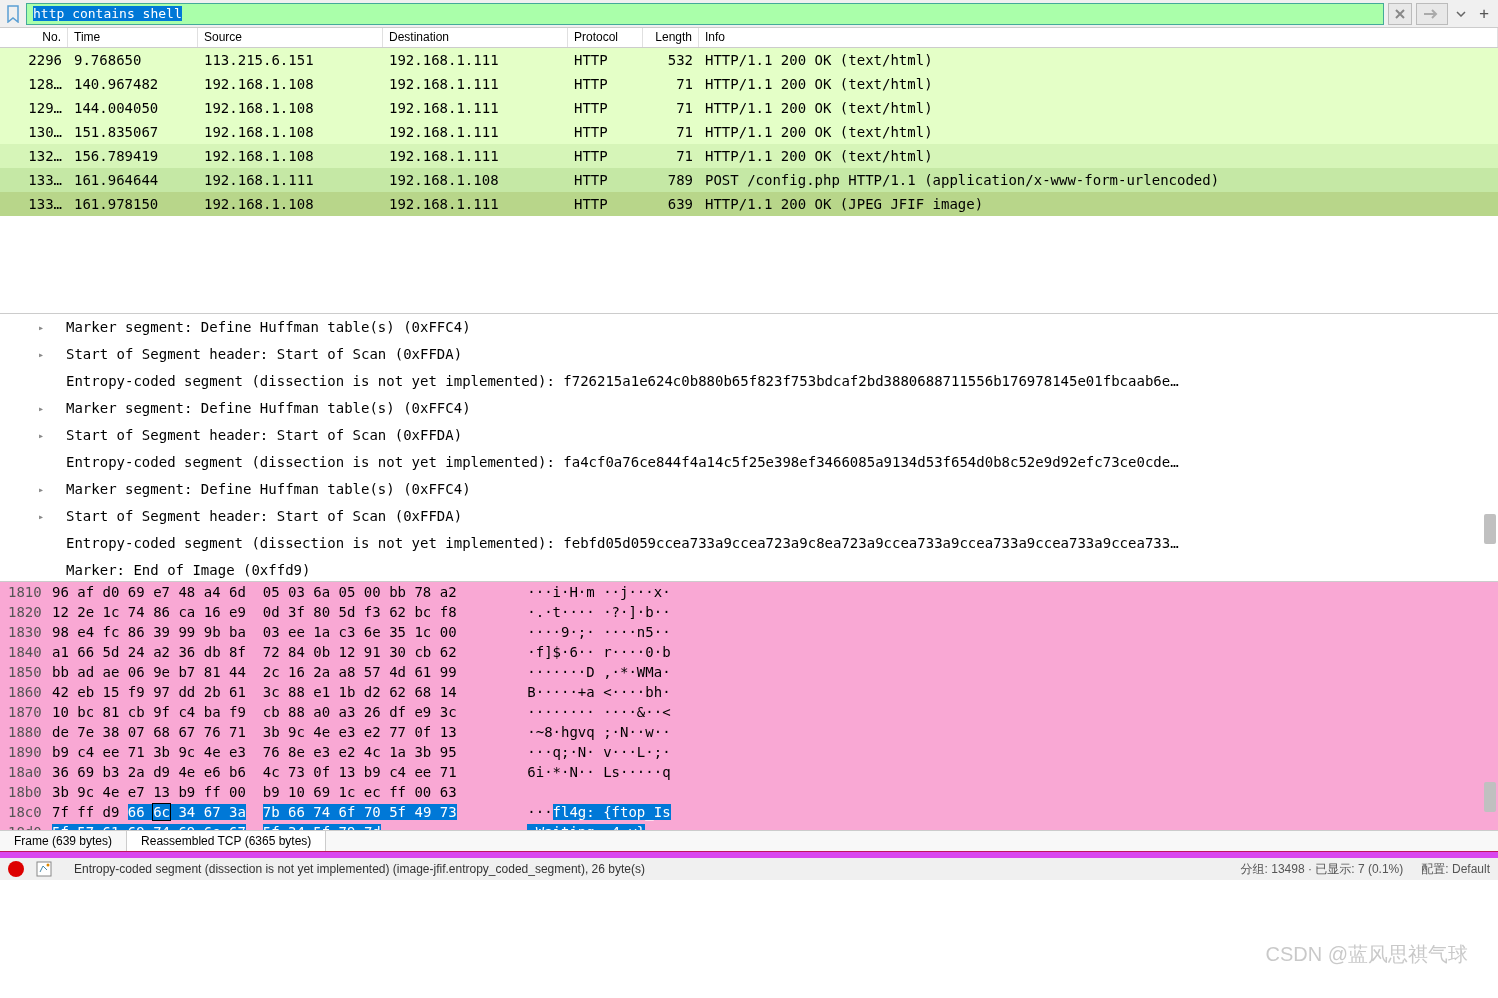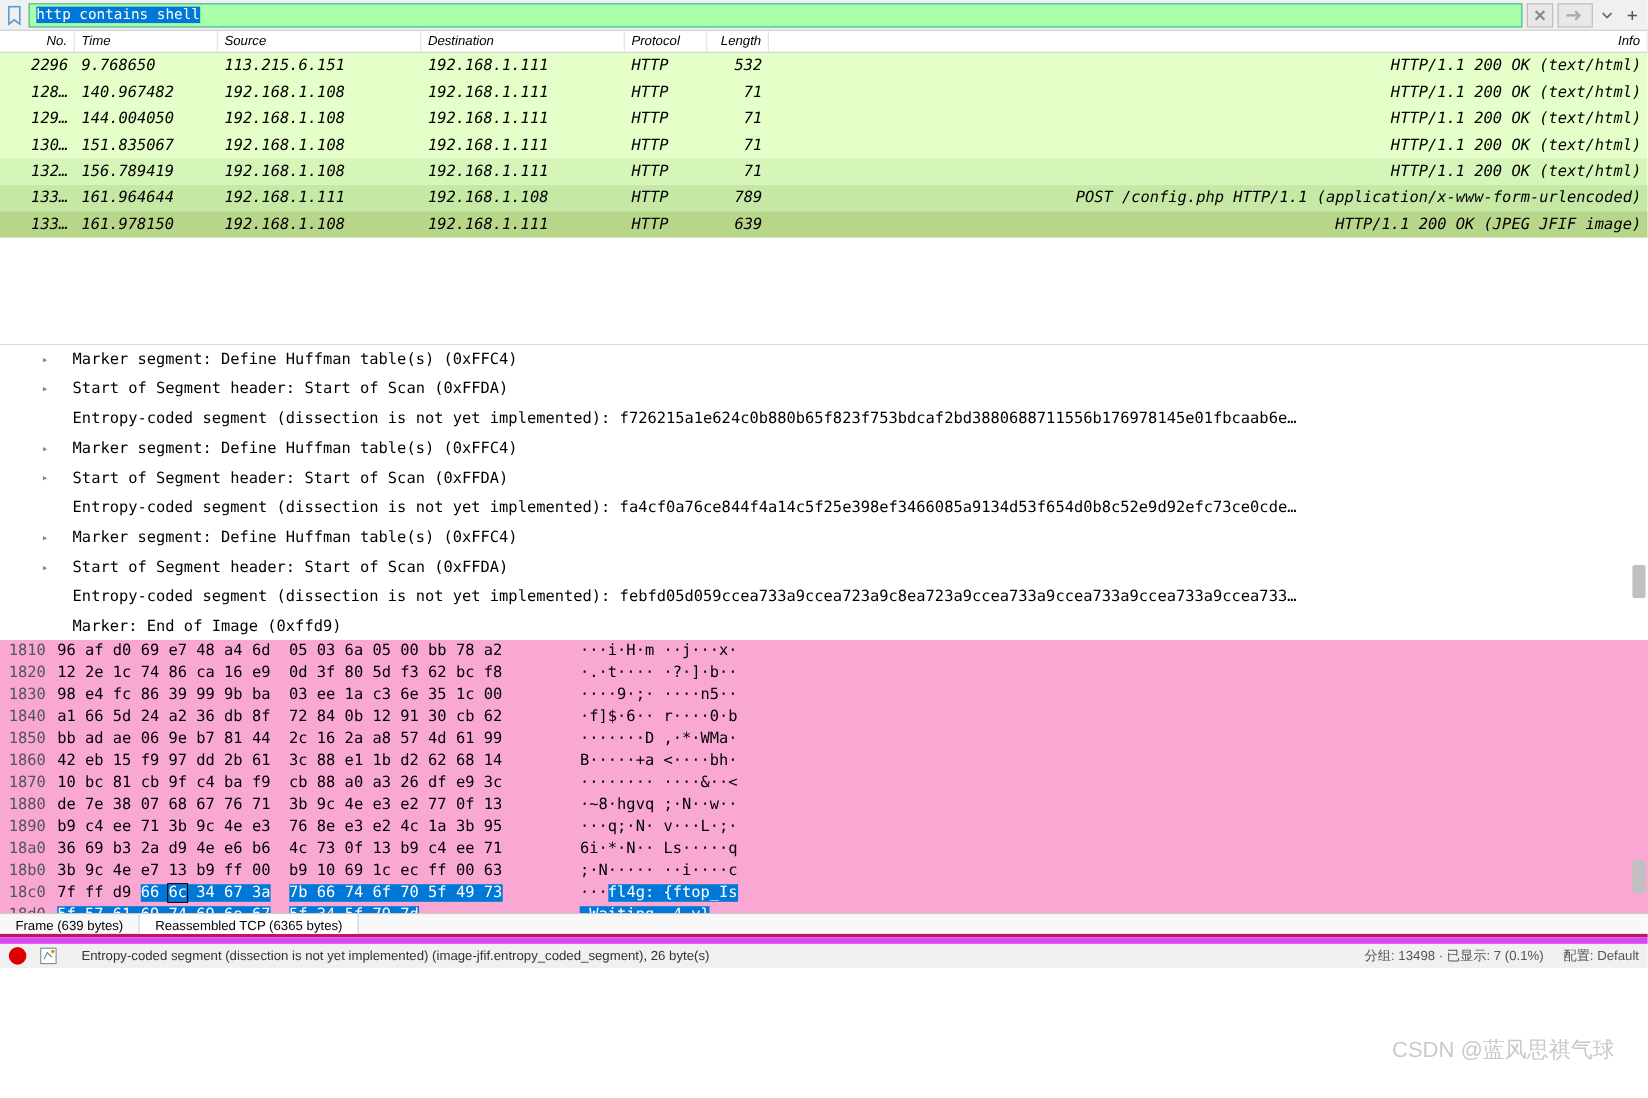--- a/index.html
+++ b/index.html
@@ -10,32 +10,32 @@
 .filter-bar { display: flex; align-items: center; background: #f0f0f0; border-bottom: 1px solid #ccc; height: 28px; padding: 2px 4px; gap: 4px; }
 .bookmark-icon { width: 18px; height: 20px; display: flex; align-items: center; justify-content: center; color: #5a9fd4; }
 .filter-input { flex: 1; background: #aaffaa; border: 1px solid #4a9; padding: 2px 6px; font-family: inherit; font-size: 13px; height: 22px; }
 .filter-input .sel { background: #0078d7; color: #fff; }
 .clear-btn { width: 24px; height: 22px; display: flex; align-items: center; justify-content: center; background: #e8e8e8; border: 1px solid #bbb; cursor: pointer; }
 .arrow-btn { width: 32px; height: 22px; display: flex; align-items: center; justify-content: center; background: #e8e8e8; border: 1px solid #bbb; cursor: pointer; }
 .dropdown-btn { width: 18px; height: 22px; display: flex; align-items: center; justify-content: center; cursor: pointer; }
 .plus-btn { width: 20px; height: 22px; display: flex; align-items: center; justify-content: center; font-size: 16px; color: #555; cursor: pointer; }
 
 
-.packet-list { flex: 0 0 auto; border-bottom: 1px solid #ccc; position: relative; height: 286px; overflow-y: auto; font-style: italic; }
+.packet-list { flex: 0 0 auto; border-bottom: 1px solid #ccc; position: relative; height: 286px; overflow-y: auto; }
 .packet-header { display: flex; background: #fff; border-bottom: 1px solid #ccc; font-family: Arial, sans-serif; font-size: 12px; height: 20px; position: sticky; top: 0; }
 .packet-header .col { padding: 2px 6px; border-right: 1px solid #e0e0e0; }
 .packet-row { display: flex; height: 24px; align-items: center; font-size: 14px; }
 .packet-row .col { padding: 2px 6px; white-space: nowrap; overflow: hidden; }
 .c-no { width: 68px; text-align: right; }
 .c-time { width: 130px; }
 .c-src { width: 185px; }
 .c-dst { width: 185px; }
 .c-proto { width: 75px; }
 .c-len { width: 56px; text-align: right; }
-.c-info { flex: 1; text-align: right; }
+.c-info { flex: 1; }
 .row-green1 { background: #e4ffc7; }
 .row-green2 { background: #d6f5b8; }
 .row-green3 { background: #c5e8a5; }
 .row-sel { background: #b8d68a; }
 
 
 .details-pane { flex: 0 0 auto; height: 268px; overflow-y: auto; border-bottom: 1px solid #ccc; background: #fff; position: relative; }
 .tree-line { display: flex; align-items: center; padding: 2px 8px 2px 30px; font-size: 14px; line-height: 23px; }
 .tree-line.indent { padding-left: 66px; }
 .tree-line .chevron { position: absolute; left: 38px; color: #888; font-size: 10px; }
@@ -45,21 +45,21 @@
 .hex-pane { flex: 0 0 auto; height: 248px; overflow-y: auto; background: #f9a8d4; font-size: 14px; line-height: 20px; position: relative; }
 .hex-line { display: flex; padding: 0 8px; white-space: pre; }
 .hex-offset { width: 44px; color: #555; }
 .hex-bytes { width: 450px; }
 .hex-ascii { flex: 1; }
 .hex-sel { background: #0078d7; color: #fff; }
 .hex-box { outline: 1px solid #000; }
 .hex-scroll-ind { position: absolute; right: 2px; top: 200px; width: 12px; height: 30px; background: #c0c0c0; border-radius: 2px; }
 
 
-.tabs-bar { display: flex; border-top: 1px solid #ccc; border-bottom: 3px solid #be185d; background: #f8f8f8; height: 22px; font-family: Arial, sans-serif; font-size: 12px; }
+.tabs-bar { display: flex; border-top: 1px solid #ccc; border-bottom: 1px solid #be185d; background: #f8f8f8; height: 22px; font-family: Arial, sans-serif; font-size: 12px; }
 .tab { padding: 3px 14px; border-right: 1px solid #ccc; cursor: pointer; }
 .tab.active { background: #fff; }
 
 
 .status-bar { display: flex; align-items: center; background: #f0f0f0; height: 28px; padding: 0 8px; gap: 10px; font-family: Arial, sans-serif; font-size: 12px; border-top: 6px solid #d946ef; }
 .rec-btn { width: 16px; height: 16px; border-radius: 50%; background: #d00; }
 .tool-icon { width: 20px; height: 20px; display: flex; align-items: center; justify-content: center; }
 .status-text { flex: 1; color: #333; padding-left: 10px; }
 .status-right { display: flex; gap: 18px; color: #555; }
 .watermark { position: absolute; right: 30px; bottom: 30px; color: rgba(120,120,120,0.4); font-size: 20px; font-family: sans-serif; pointer-events: none; }
@@ -218,21 +218,21 @@
         <div class="hex-line"><span class="hex-offset">1810</span><span class="hex-bytes">96 af d0 69 e7 48 a4 6d  05 03 6a 05 00 bb 78 a2</span><span class="hex-ascii">   ···i·H·m ··j···x·</span></div>
         <div class="hex-line"><span class="hex-offset">1820</span><span class="hex-bytes">12 2e 1c 74 86 ca 16 e9  0d 3f 80 5d f3 62 bc f8</span><span class="hex-ascii">   ·.·t···· ·?·]·b··</span></div>
         <div class="hex-line"><span class="hex-offset">1830</span><span class="hex-bytes">98 e4 fc 86 39 99 9b ba  03 ee 1a c3 6e 35 1c 00</span><span class="hex-ascii">   ····9·;· ····n5··</span></div>
         <div class="hex-line"><span class="hex-offset">1840</span><span class="hex-bytes">a1 66 5d 24 a2 36 db 8f  72 84 0b 12 91 30 cb 62</span><span class="hex-ascii">   ·f]$·6·· r····0·b</span></div>
         <div class="hex-line"><span class="hex-offset">1850</span><span class="hex-bytes">bb ad ae 06 9e b7 81 44  2c 16 2a a8 57 4d 61 99</span><span class="hex-ascii">   ·······D ,·*·WMa·</span></div>
         <div class="hex-line"><span class="hex-offset">1860</span><span class="hex-bytes">42 eb 15 f9 97 dd 2b 61  3c 88 e1 1b d2 62 68 14</span><span class="hex-ascii">   B·····+a &lt;····bh·</span></div>
         <div class="hex-line"><span class="hex-offset">1870</span><span class="hex-bytes">10 bc 81 cb 9f c4 ba f9  cb 88 a0 a3 26 df e9 3c</span><span class="hex-ascii">   ········ ····&amp;··&lt;</span></div>
         <div class="hex-line"><span class="hex-offset">1880</span><span class="hex-bytes">de 7e 38 07 68 67 76 71  3b 9c 4e e3 e2 77 0f 13</span><span class="hex-ascii">   ·~8·hgvq ;·N··w··</span></div>
         <div class="hex-line"><span class="hex-offset">1890</span><span class="hex-bytes">b9 c4 ee 71 3b 9c 4e e3  76 8e e3 e2 4c 1a 3b 95</span><span class="hex-ascii">   ···q;·N· v···L·;·</span></div>
         <div class="hex-line"><span class="hex-offset">18a0</span><span class="hex-bytes">36 69 b3 2a d9 4e e6 b6  4c 73 0f 13 b9 c4 ee 71</span><span class="hex-ascii">   6i·*·N·· Ls·····q</span></div>
-        <div class="hex-line"><span class="hex-offset">18b0</span><span class="hex-bytes">3b 9c 4e e7 13 b9 ff 00  b9 10 69 1c ec ff 00 63</span><span class="hex-ascii">   ;·N····· ··i····c</span></div>
+        <div class="hex-line"><span class="hex-offset">18b0</span><span class="hex-bytes">3b 9c 4e e7 13 b9 ff 00  b9 10 69 1c ec ff 00 63</span></div>
         <div class="hex-line"><span class="hex-offset">18c0</span><span class="hex-bytes">7f ff d9 <span class="hex-sel">66 </span><span class="hex-sel hex-box">6c</span><span class="hex-sel"> 34 67 3a</span>  <span class="hex-sel">7b 66 74 6f 70 5f 49 73</span></span><span class="hex-ascii">   ···<span class="hex-sel">fl4g: {ftop_Is</span></span></div>
         <div class="hex-line"><span class="hex-offset">18d0</span><span class="hex-bytes"><span class="hex-sel">5f 57 61 69 74 69 6e 67</span>  <span class="hex-sel">5f 34 5f 79 7d</span>         </span><span class="hex-ascii">   <span class="hex-sel">_Waiting _4_y}</span></span></div>
       </div>
     <div class="hex-scroll-ind"></div>
   </div>
 
   <div class="tabs-bar">
     <div class="tab">Frame (639 bytes)</div>
     <div class="tab active">Reassembled TCP (6365 bytes)</div>
   </div>

